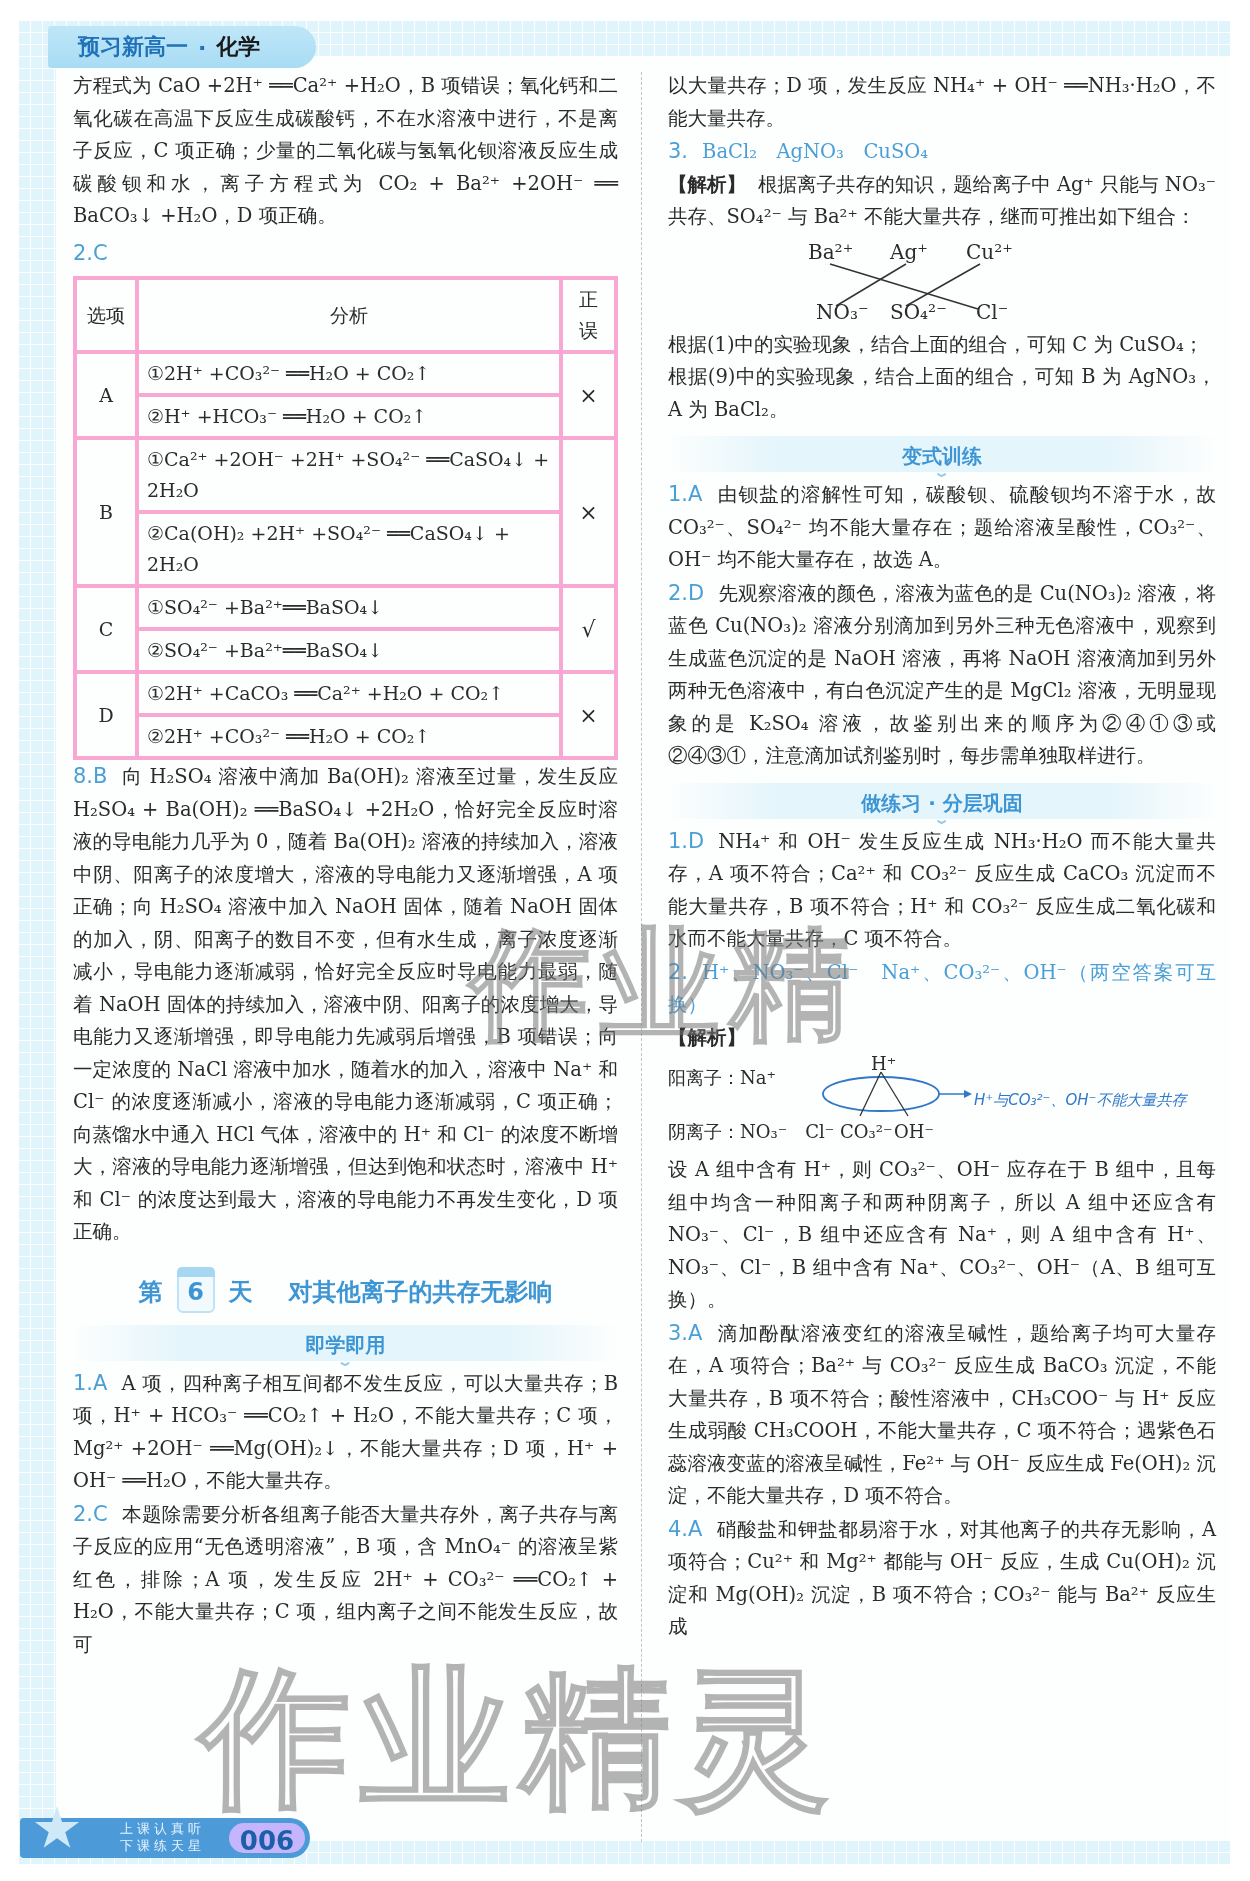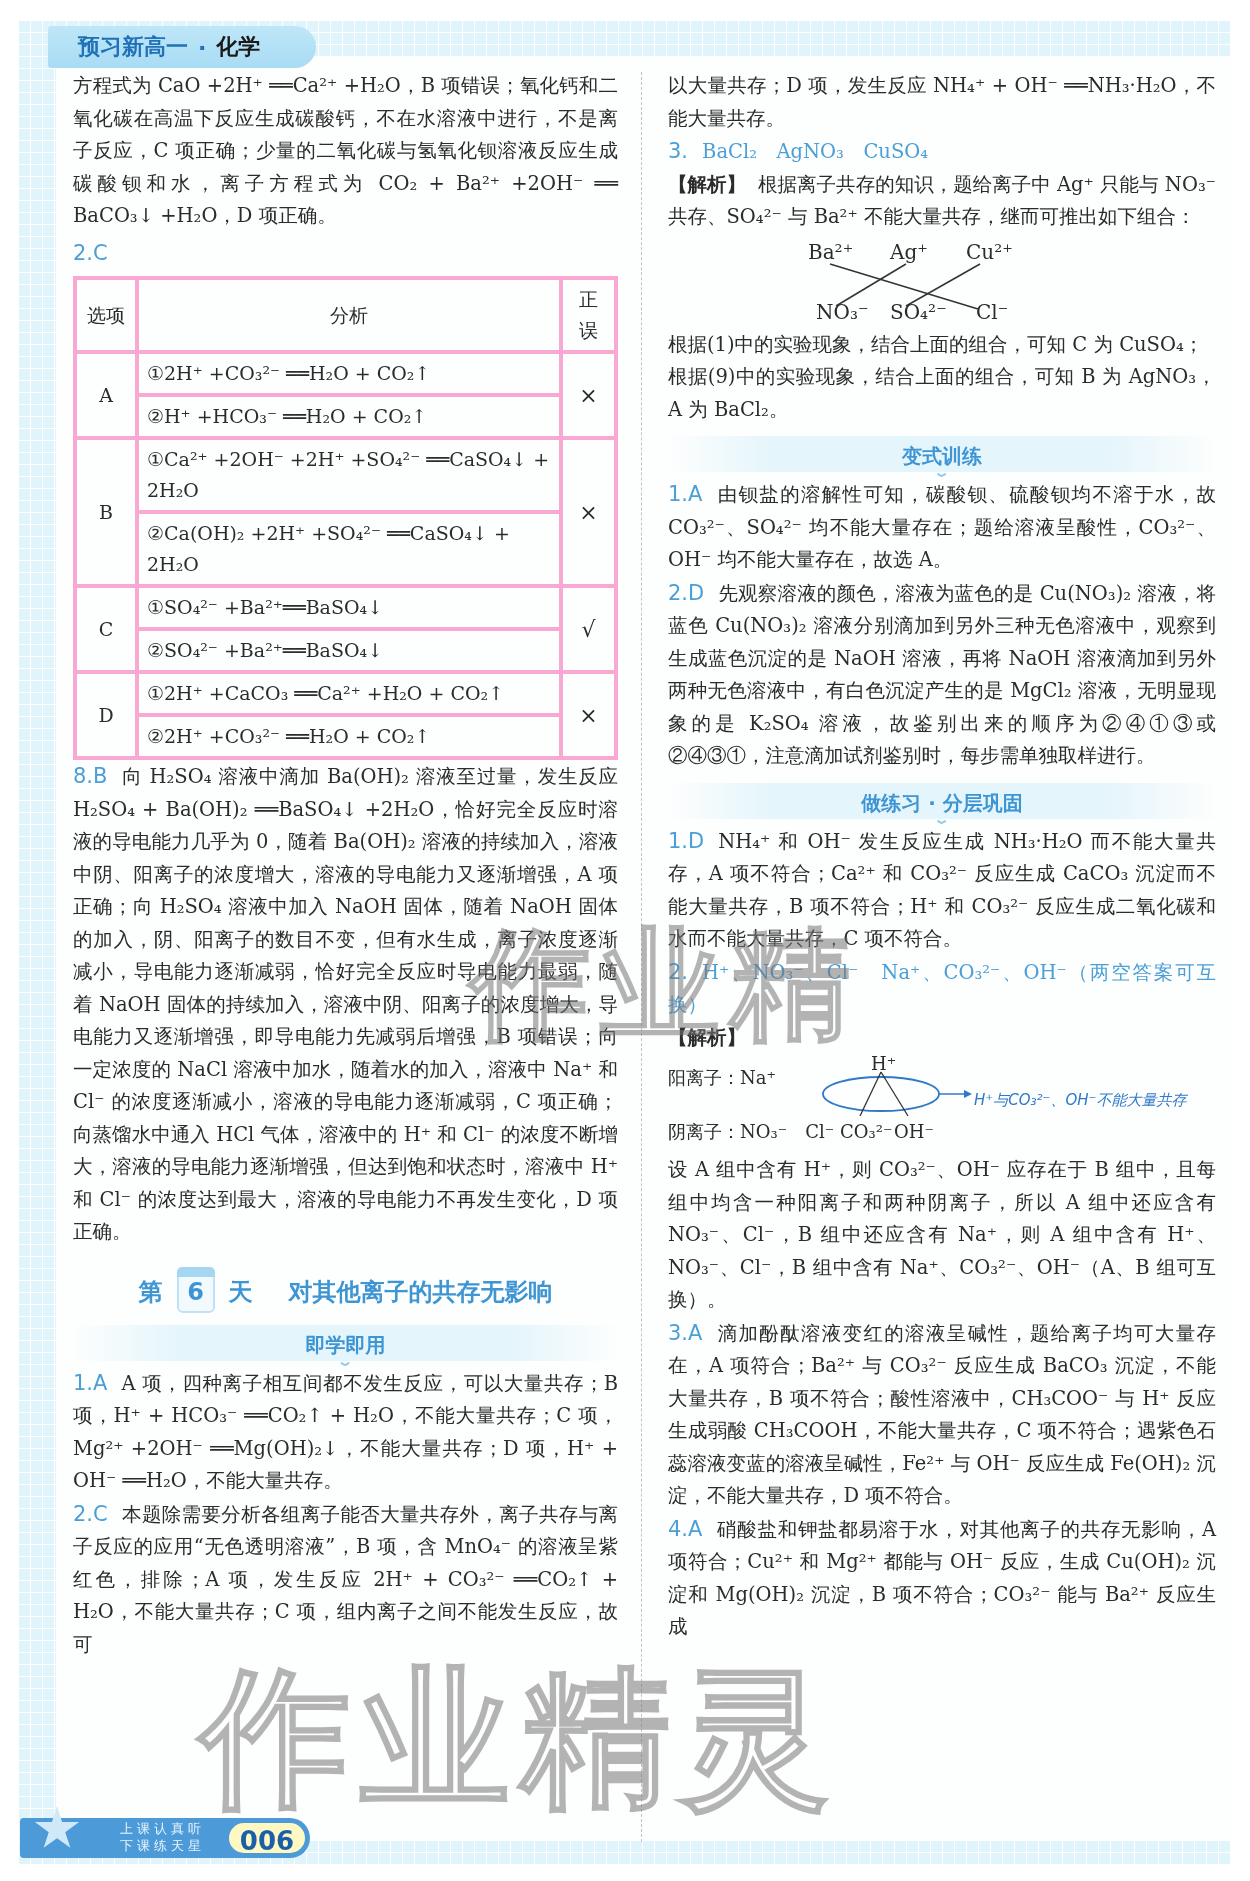--- a/index.html
+++ b/index.html
@@ -90,21 +90,21 @@
   .footer-tab {
     position: absolute; left: 20px; top: 1818px; width: 290px; height: 40px;
     background: #4d9ad8; border-radius: 4px 22px 22px 4px;
   }
   .footer-mascot {
     position: absolute; left: 34px; top: 1806px; width: 46px; height: 46px;
     background: #cfe9f8; clip-path: polygon(50% 0%, 61% 35%, 98% 35%, 68% 57%, 79% 91%, 50% 70%, 21% 91%, 32% 57%, 2% 35%, 39% 35%);
   }
   .footer-slogan { position: absolute; left: 120px; top: 1820px; color: #e8f5fd; font-family: "DejaVu Sans", sans-serif; font-size: 13px; line-height: 17px; letter-spacing: 4px; }
   .footer-page {
-    position: absolute; left: 226px; top: 1820px; width: 82px; height: 36px; border-radius: 18px; background: #fef9c3;
+    position: absolute; left: 226px; top: 1820px; width: 82px; height: 36px; border-radius: 18px; background: #c4b5fd;
     color: #1c5fa8; font-family: "DejaVu Sans", sans-serif; font-weight: bold; font-size: 26px; text-align: center; line-height: 36px;
     border: 3px solid #4d9ad8;
   }
 
   
   .watermark { position: absolute; font-family: "DejaVu Sans", sans-serif; font-weight: bold; color: transparent; -webkit-text-stroke: 1.6px #777; opacity: 0.55; pointer-events: none; letter-spacing: 10px; }
   .wm1 { left: 470px; top: 905px; font-size: 120px; }
   .wm2 { left: 200px; top: 1640px; font-size: 150px; text-align: right; }
 </style>
 </head>

